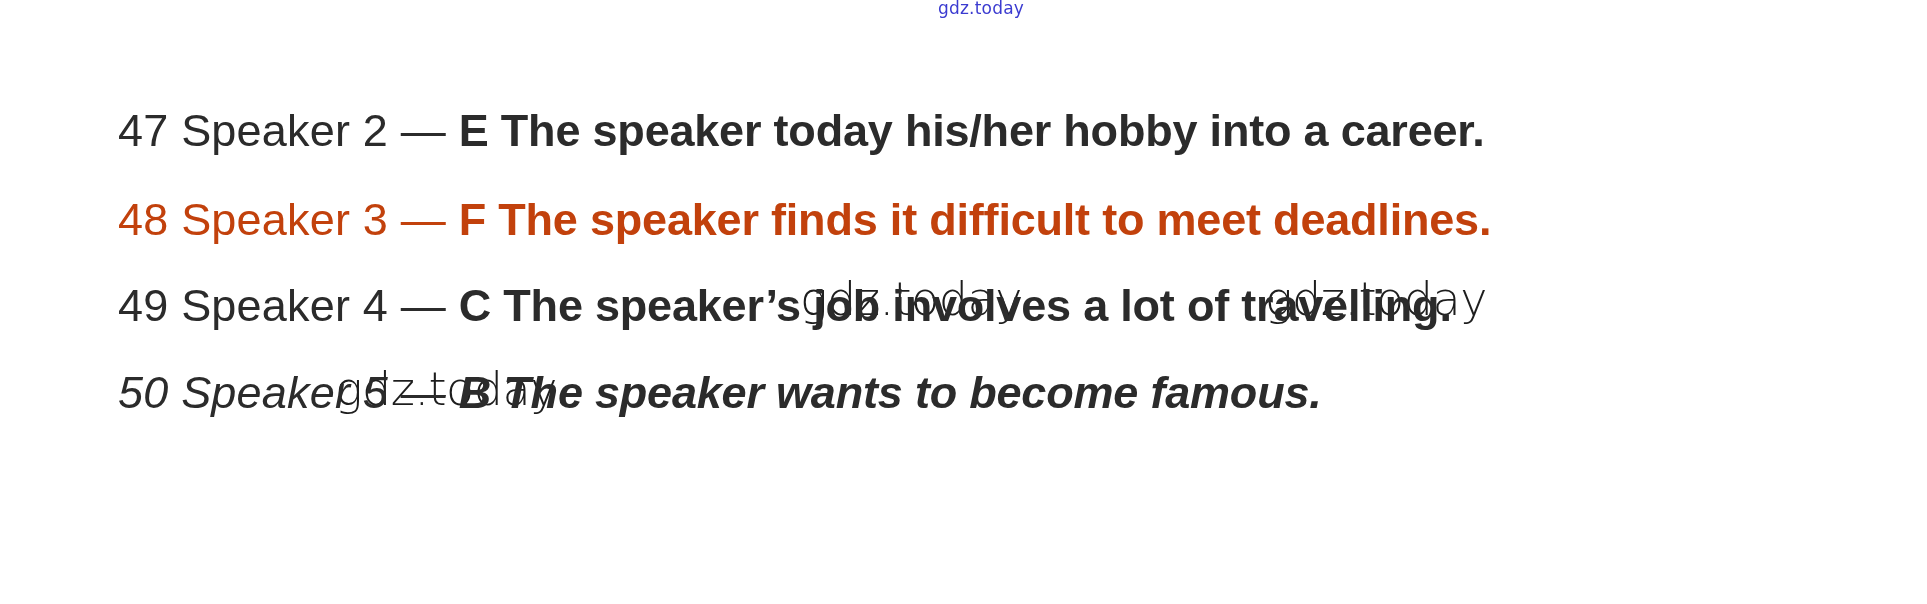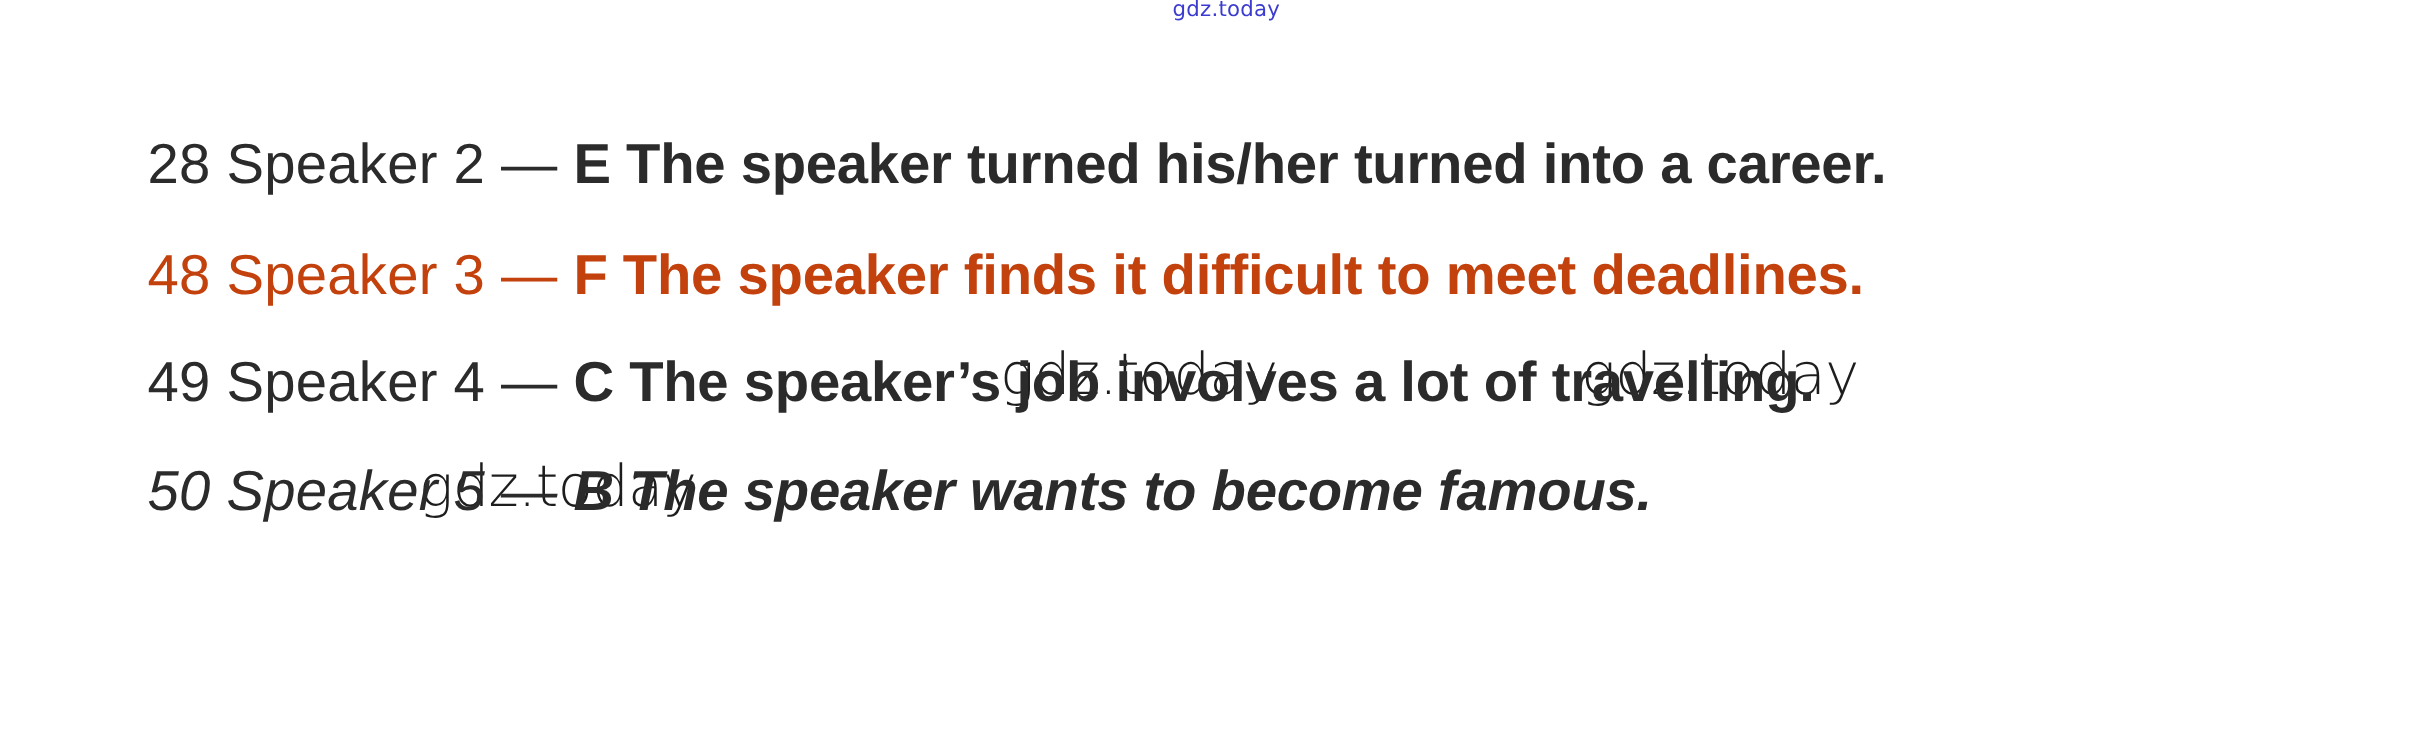--- a/index.html
+++ b/index.html
@@ -84,21 +84,21 @@
 
   <div class="wm wm-a" style="color: rgb(29, 29, 29);">gdz.today</div>
 
   <div class="wm wm-b" style="color: rgb(29, 29, 29);">gdz.today</div>
 
   <div class="wm wm-c" style="color: rgb(29, 29, 29);">gdz.today</div>
 
   <div class="answers">
 
     <div class="answer-line ln-1" style="color: rgb(43, 43, 43);">
-      <span class="prefix">28 Speaker 2 — </span><span class="statement">E The speaker turned his/her turned into a career.</span>
+      <span class="prefix">47 Speaker 2 — </span><span class="statement">E The speaker today his/her hobby into a career.</span>
     </div>
 
     <div class="answer-line ln-2" style="color: #c2410c;">
       <span class="prefix">48 Speaker 3 — </span><span class="statement">F The speaker finds it difficult to meet deadlines.</span>
     </div>
 
     <div class="answer-line ln-3" style="color: rgb(43, 43, 43);">
       <span class="prefix">49 Speaker 4 — </span><span class="statement">C The speaker’s job involves a lot of travelling.</span>
     </div>
 

